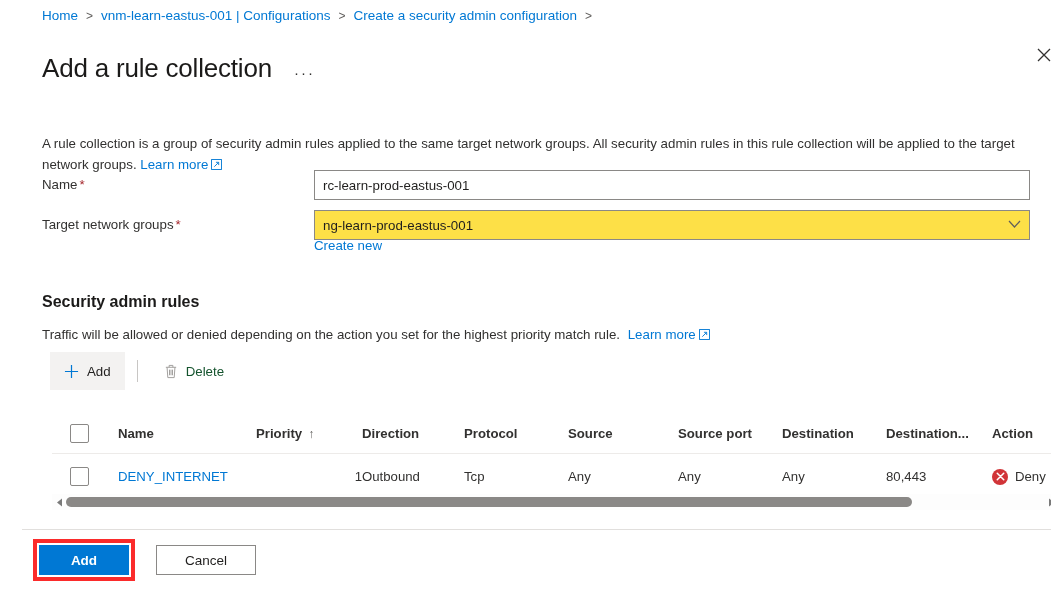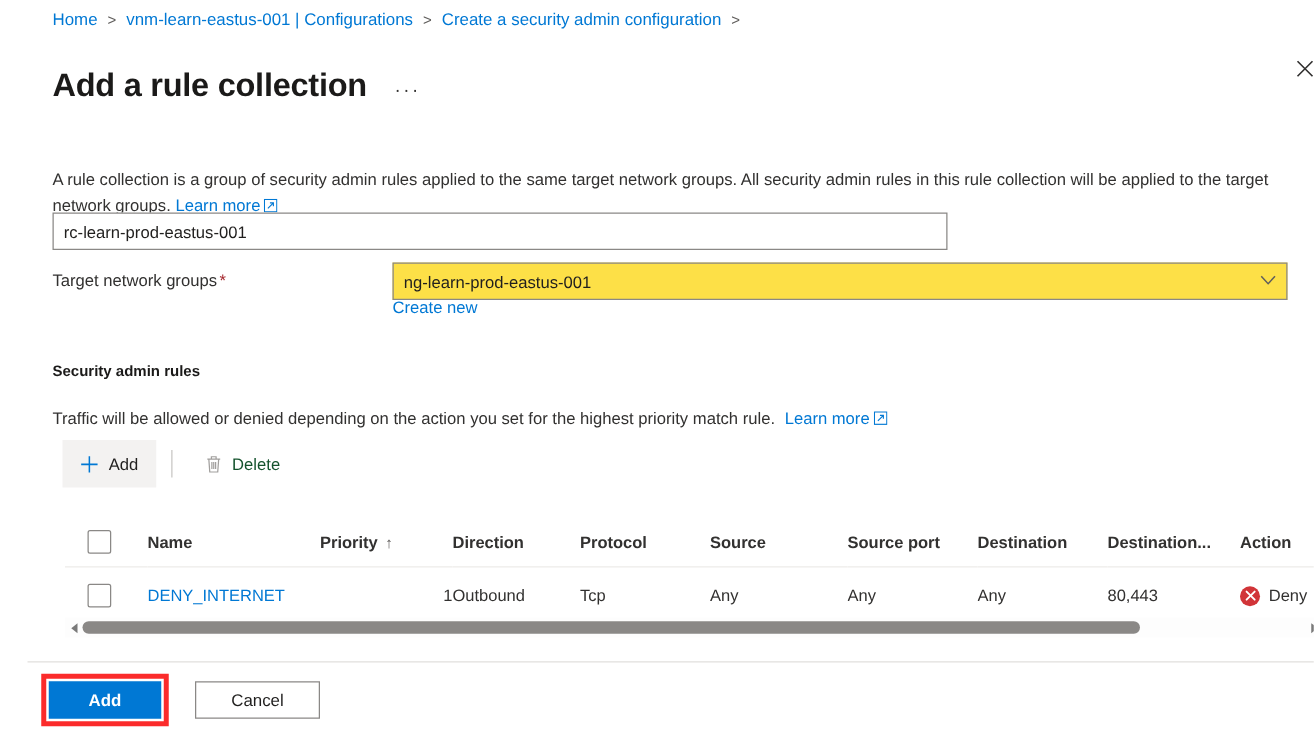--- a/index.html
+++ b/index.html
@@ -22,21 +22,21 @@
   }
   .bc-link { color: #0078d4; cursor: pointer; }
   .bc-sep { color: #605e5c; margin: 0 8px; font-size: 12px; }
 
   
   .title-row {
     position: absolute; left: 20px; top: 34px;
     display: flex; align-items: center;
   }
   .page-title {
-    font-size: 26px; font-weight: bold; letter-spacing: -0.2px;
+    font-size: 26px; font-weight: normal; letter-spacing: -0.2px;
     color: #1b1a19; line-height: 34px;
   }
   .ellipsis-btn {
     margin-left: 22px; margin-top: 8px;
     color: #323130; font-size: 15px; letter-spacing: 2px;
     cursor: pointer; user-select: none;
   }
   .close-btn {
     position: absolute; right: 14px; top: 40px;
     width: 30px; height: 30px;
@@ -80,21 +80,21 @@
     pointer-events: none; color: #605e5c;
   }
   .create-new {
     position: absolute; left: 292px; top: 238px;
     font-size: 13.3px; color: #0078d4; cursor: pointer;
   }
 
   
   .section-title {
     position: absolute; left: 20px; top: 280px;
-    font-size: 12px; font-weight: bold; color: #1b1a19;
+    font-size: 16px; font-weight: bold; color: #1b1a19;
   }
   .section-desc {
     position: absolute; left: 20px; top: 312px;
     font-size: 13.3px; color: #323130; line-height: 20px;
   }
 
   
   .cmdbar {
     position: absolute; left: 28px; top: 352px;
     display: flex; align-items: center; height: 38px;
@@ -232,20 +232,21 @@
 
   <p class="desc">
     <span>A rule collection is a group of security admin rules applied to the same target network groups. All security admin rules in this rule collection will be applied to the target network groups.</span>
     <span class="link"><span>Learn more</span><svg class="ext-icon" width="11" height="11" viewBox="0 0 12 12">
           <rect x="0.6" y="0.6" width="10.8" height="10.8" fill="none" stroke="#0078d4" stroke-width="1"></rect>
           <path d="M3.6 8.4 L8.2 3.8 M5.4 3.6 H8.4 V6.6" stroke="#0078d4" stroke-width="1" fill="none"></path>
         </svg></span>
   </p>
 
   <div class="form-row" style="top:170px;">
+    <label class="form-label"><span>Name</span><span class="req">*</span></label>
     <input class="text-input" type="text" value="rc-learn-prod-eastus-001" style="">
   </div>
 
   <div class="form-row" style="top:210px;">
     <label class="form-label"><span>Target network groups</span><span class="req">*</span></label>
     <div class="select-wrap">
       <div class="select-box">
         <span>ng-learn-prod-eastus-001</span>
       </div>
       <svg class="chev" width="13" height="9" viewBox="0 0 13 9">

